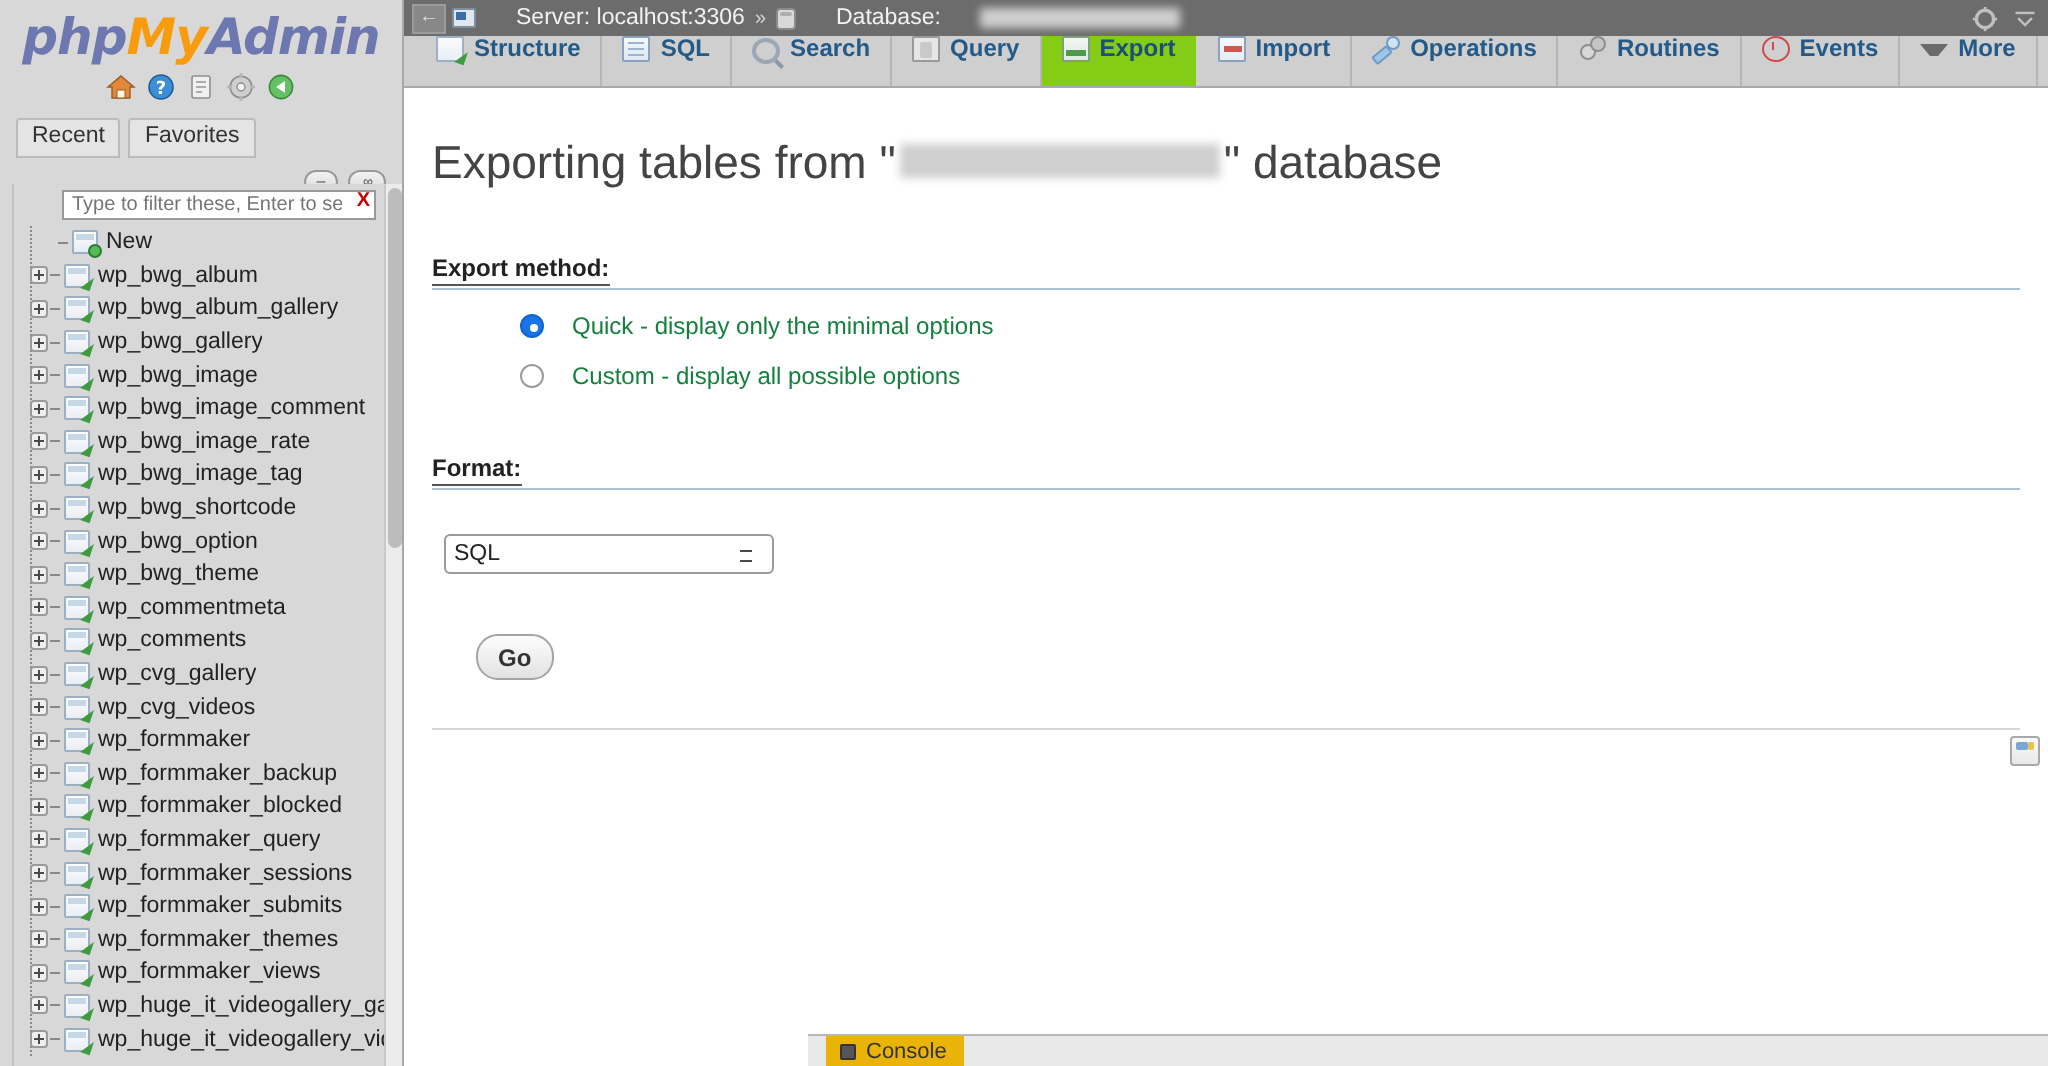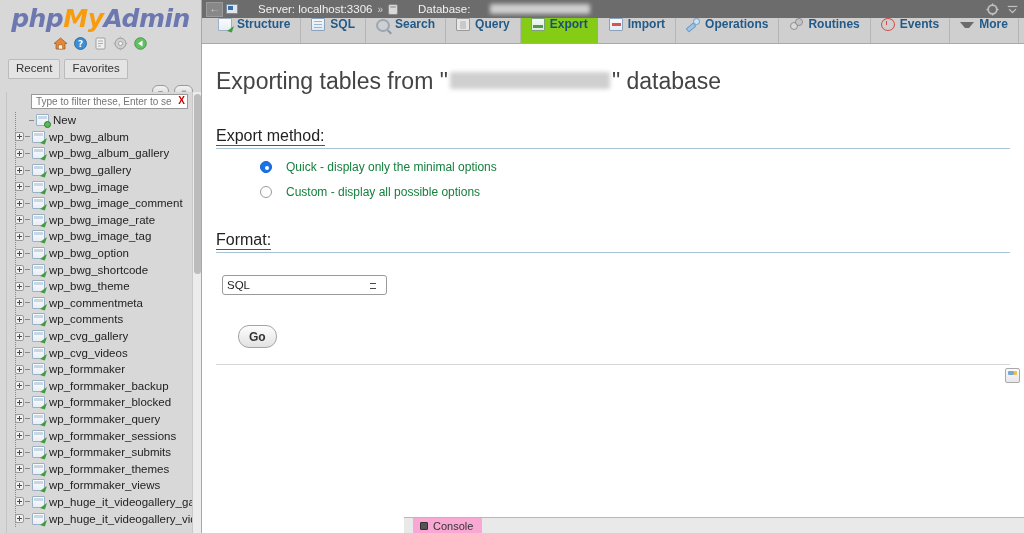--- a/index.html
+++ b/index.html
@@ -254,21 +254,21 @@
 
   
   #content { padding: 0 14px 0 14px; background: #fff; position: relative; height: 489px; }
   h1.page-title {
     font-size: 23px; font-weight: normal; color: #444;
     margin: 24px 0 0 0; padding: 0;
     display: flex; align-items: baseline; gap: 0;
     font-family: "Liberation Sans", sans-serif;
   }
   .sec-head {
-    font-size: 16px; font-weight: normal; color: #222;
+    font-size: 12px; font-weight: bold; color: #222;
     margin-top: 32px;
     border-bottom: 1px solid #a9c3d6;
     padding-bottom: 3px;
   }
   .sec-head span { border-bottom: 1px solid #555; padding-bottom: 1px; }
   .radio-row {
     display: flex; align-items: center; gap: 14px;
     margin: 11px 0 0 44px; font-size: 12px; color: #15803d;
   }
   .radio-row:first-of-type { margin-top: 14px; }
@@ -330,21 +330,21 @@
 
   
   #console {
     position: absolute; left: 202px; bottom: 0; right: 0;
     height: 16px; background: #e9e9e9;
     border-top: 1px solid #b8b8b8;
   }
   .console-tab {
     display: inline-flex; align-items: center; gap: 5px;
     height: 16px; padding: 0 9px 0 7px;
-    background: #f9a8d4;
+    background: #eab308;
     font-size: 11px; color: #333;
     margin-left: 9px;
   }
   .console-sq {
     width: 8px; height: 8px; background: #555; border: 1px solid #333; border-radius: 1px;
   }
 </style>
 </head>
 <body>
 
@@ -478,29 +478,29 @@
               <span class="arrow"></span>
             </span>
             <span class="lbl">wp_bwg_image_tag</span>
           </li>
           <li class="tree-item">
             <span class="plus"></span>
             <span class="dash"></span>
             <span class="tbl-icon">
               <span class="arrow"></span>
             </span>
+            <span class="lbl">wp_bwg_shortcode</span>
+          </li>
+          <li class="tree-item">
+            <span class="plus"></span>
+            <span class="dash"></span>
+            <span class="tbl-icon">
+              <span class="arrow"></span>
+            </span>
             <span class="lbl">wp_bwg_option</span>
-          </li>
-          <li class="tree-item">
-            <span class="plus"></span>
-            <span class="dash"></span>
-            <span class="tbl-icon">
-              <span class="arrow"></span>
-            </span>
-            <span class="lbl">wp_bwg_shortcode</span>
           </li>
           <li class="tree-item">
             <span class="plus"></span>
             <span class="dash"></span>
             <span class="tbl-icon">
               <span class="arrow"></span>
             </span>
             <span class="lbl">wp_bwg_theme</span>
           </li>
           <li class="tree-item">

